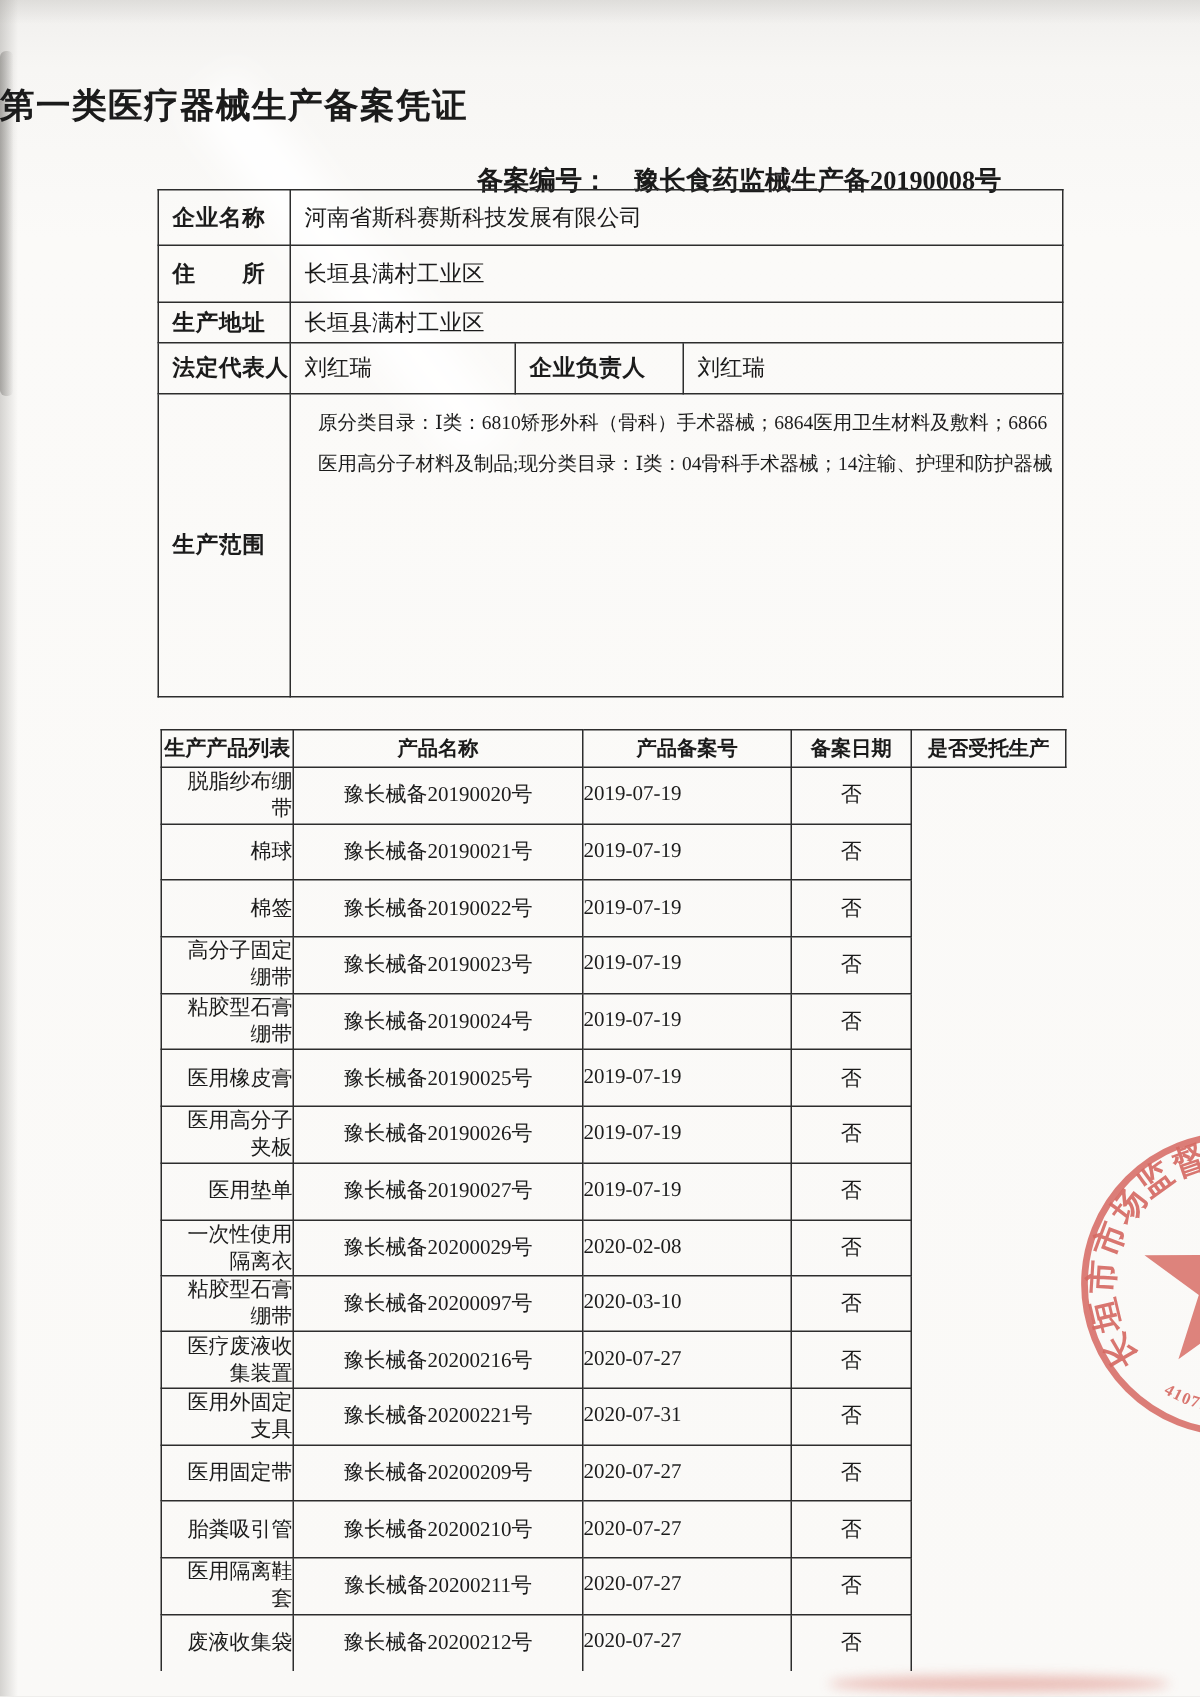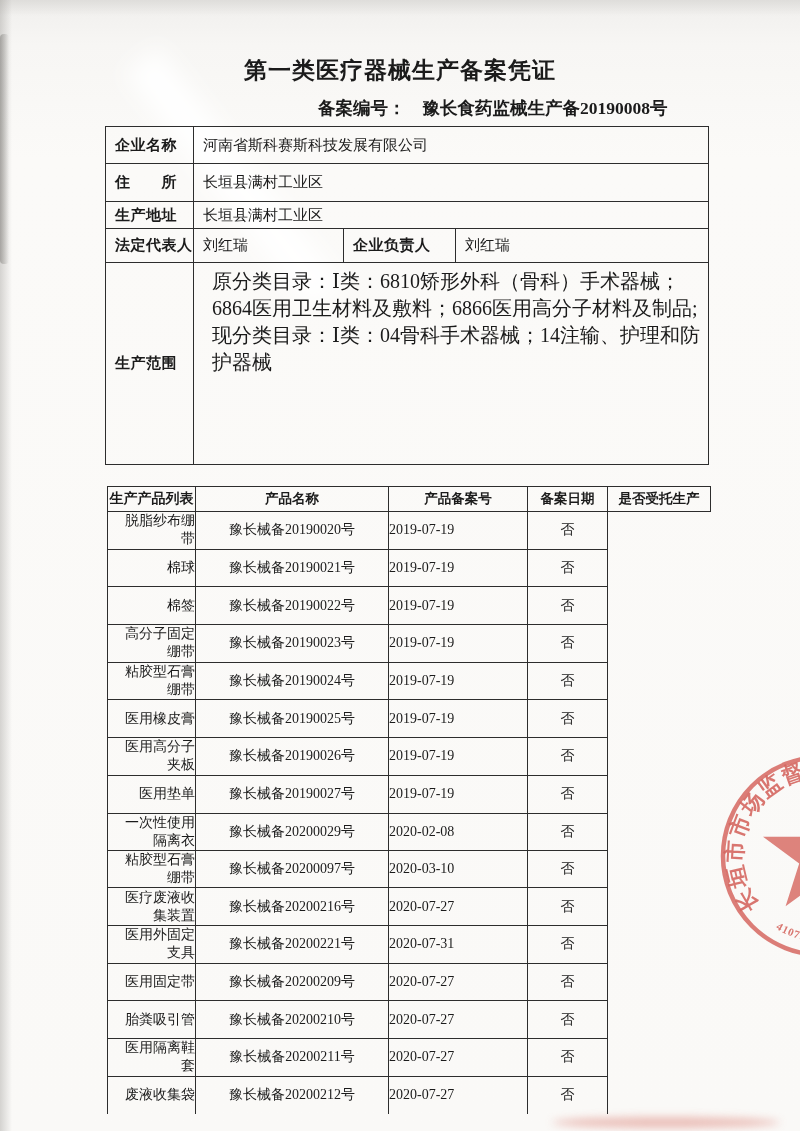--- a/index.html
+++ b/index.html
@@ -15,33 +15,33 @@
   .corner-streak{position:absolute;left:0;top:34px;width:9px;height:230px;border-radius:4px;
     background:linear-gradient(90deg,rgba(110,108,104,.45),transparent);}
   .fold-streak{position:absolute;left:158px;top:48px;width:300px;height:42px;
     background:rgba(255,255,255,.95);filter:blur(11px);
     transform:rotate(52deg);transform-origin:left top;}
   .top-band{position:absolute;left:0;top:0;width:100%;height:16px;
     background:linear-gradient(180deg,rgba(190,188,184,.35),transparent);}
   .smudge-pink{position:absolute;left:552px;top:1117px;width:228px;height:11px;border-radius:50%;
     background:#e5aaa2;filter:blur(4px);opacity:.75;}
 
-  .doc-title{position:absolute;left:0;top:55px;width:100%;text-align:center;
+  .doc-title{position:absolute;left:0;top:55px;width:100%;
     font-size:23px;font-weight:bold;letter-spacing:1px;}
-  .filing-line{position:absolute;left:318px;top:96px;font-size:17.5px;font-weight:bold;}
+  .filing-line{position:absolute;left:318px;top:108px;font-size:17.5px;font-weight:bold;}
   .filing-line .no{margin-left:17px;}
 
   table{border-collapse:collapse;table-layout:fixed;}
   td,th{border:1.6px solid #2d2d2d;overflow:hidden;}
 
   .info-table{position:absolute;left:105px;top:126px;width:603px;}
   .info-table td{font-size:15px;padding:0 0 0 9px;}
   .lbl{font-weight:bold;letter-spacing:0.5px;}
   .scope-cell{vertical-align:top;}
-  .scope-text{padding:5px 6px 0 9px;font-size:20px;line-height:27px;font-weight:normal;}
+  .scope-text{padding:5px 6px 0 9px;font-size:13px;line-height:27px;font-weight:normal;}
 
   .prod-table{position:absolute;left:107px;top:486px;width:603px;padding-left:19px;}
   .prod-table th{font-size:13.5px;font-weight:bold;text-align:center;padding:0;}
   .prod-table td{font-size:14px;padding:0;}
   .side-cell{text-align:center;font-weight:bold;font-size:13.5px;letter-spacing:0;padding:0 2px;}
   .c0{text-align:right;padding-left:9px !important;}
   .c1{text-align:center;}
   .c2{text-align:left;font-size:14px;}
   .c3{text-align:center;}
   .prod-table tbody tr:last-child td{border-bottom:none;}

